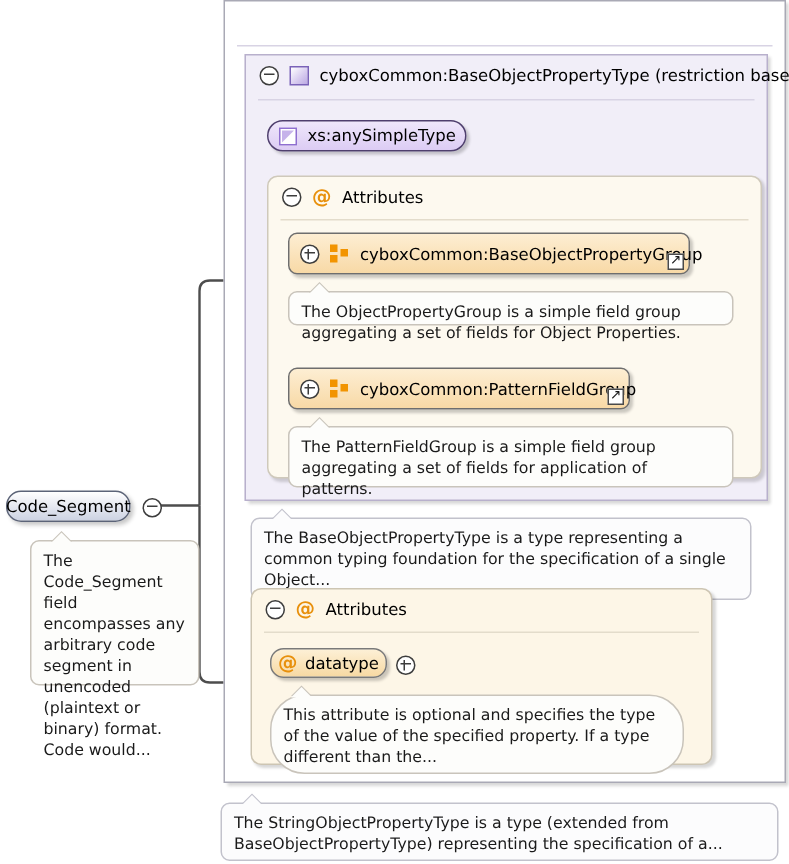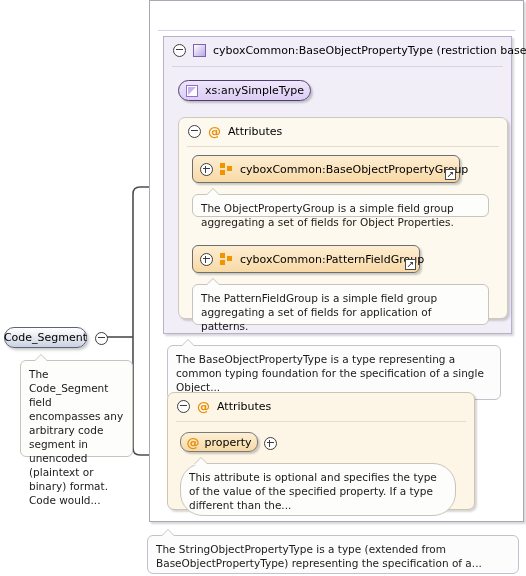--- a/index.html
+++ b/index.html
@@ -311,21 +311,21 @@
   <div class="panel-head" style="width:100%;">
     <span class="toggle"></span>
     <span class="icon-at">@</span>
     <span class="label">Attributes</span>
   </div>
   <div class="head-sep cream" style="top:28px;"></div>
 </div>
 
 <div class="node node-attr" style="left:180px; top:432px; width:78px; height:20px;">
   <span class="icon-at">@</span>
-  <span class="label">property</span>
+  <span class="label">datatype</span>
 </div>
 <span class="toggle plus" style="position:absolute; left:264px; top:437px;"></span>
 
 <div class="doc" style="left:180px; top:463px; width:276px; height:53px;border-radius:23px;">
   <span class="notch"></span>
   <span class="notch-in"></span>
   <span>This attribute is optional and specifies the type of the value of the specified property. If a type different than the...</span>
 </div>
 
 <div class="doc bluish" style="left:147px; top:535px; width:372px; height:39px;">

